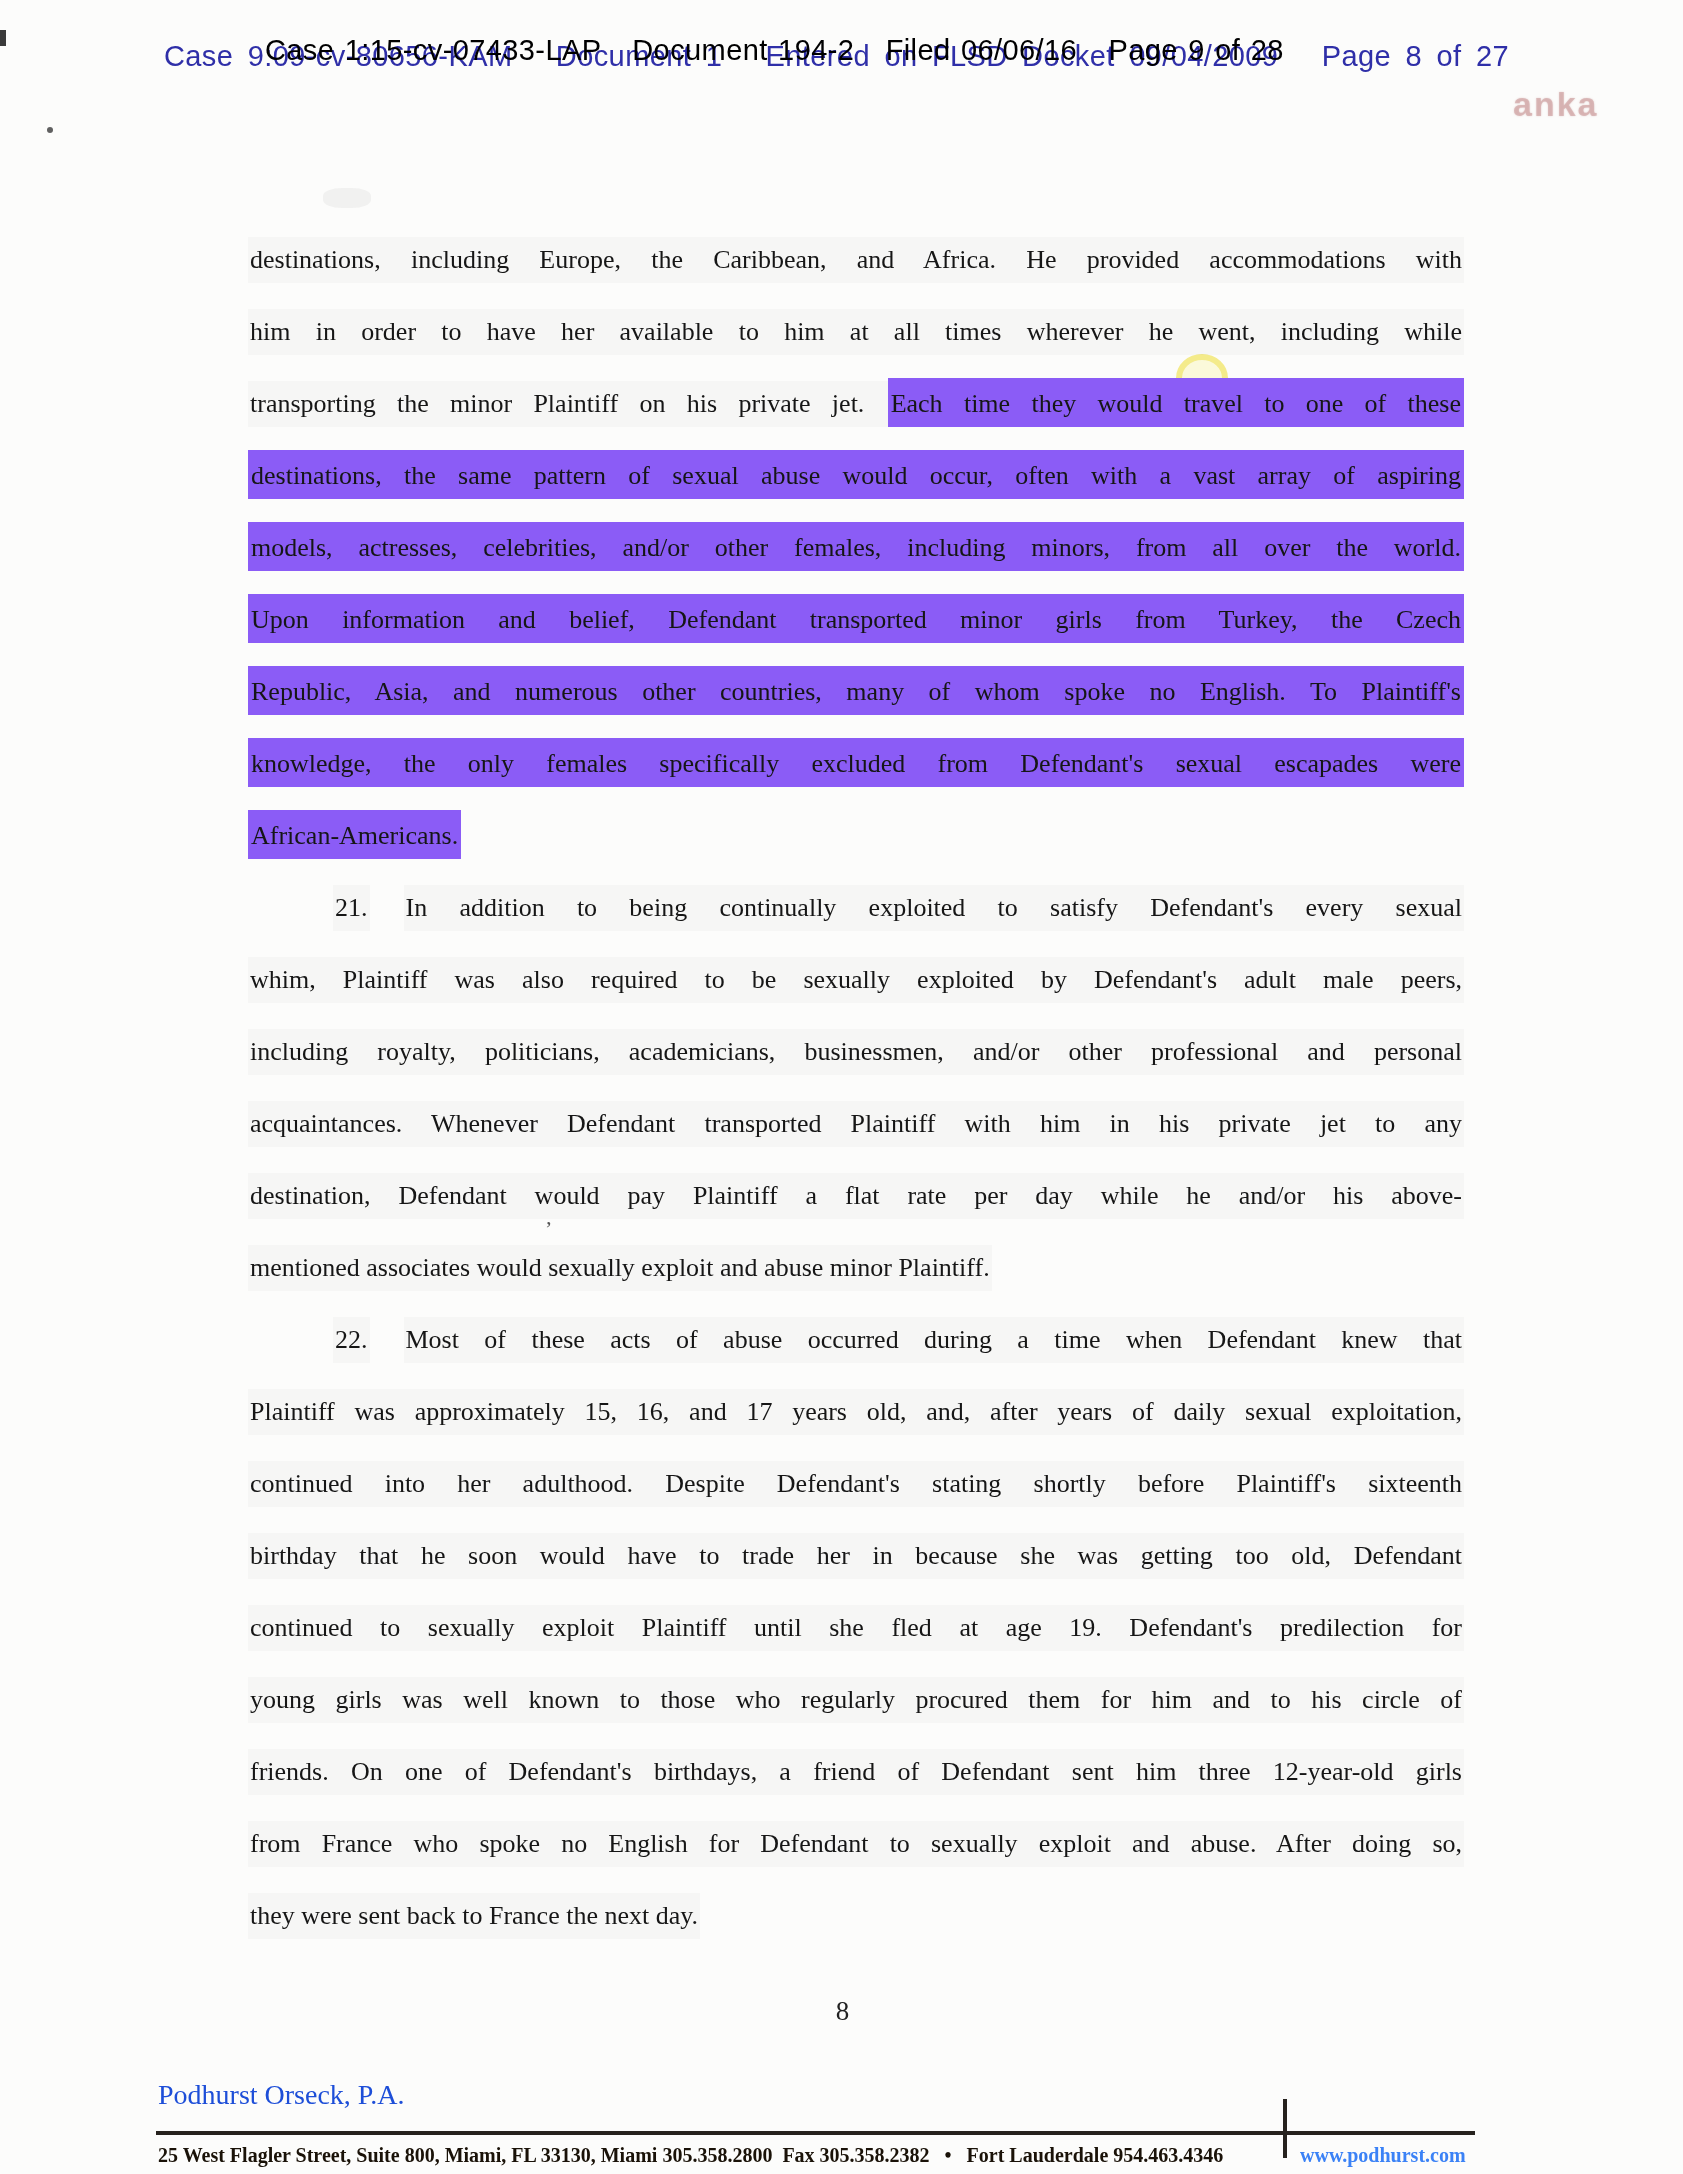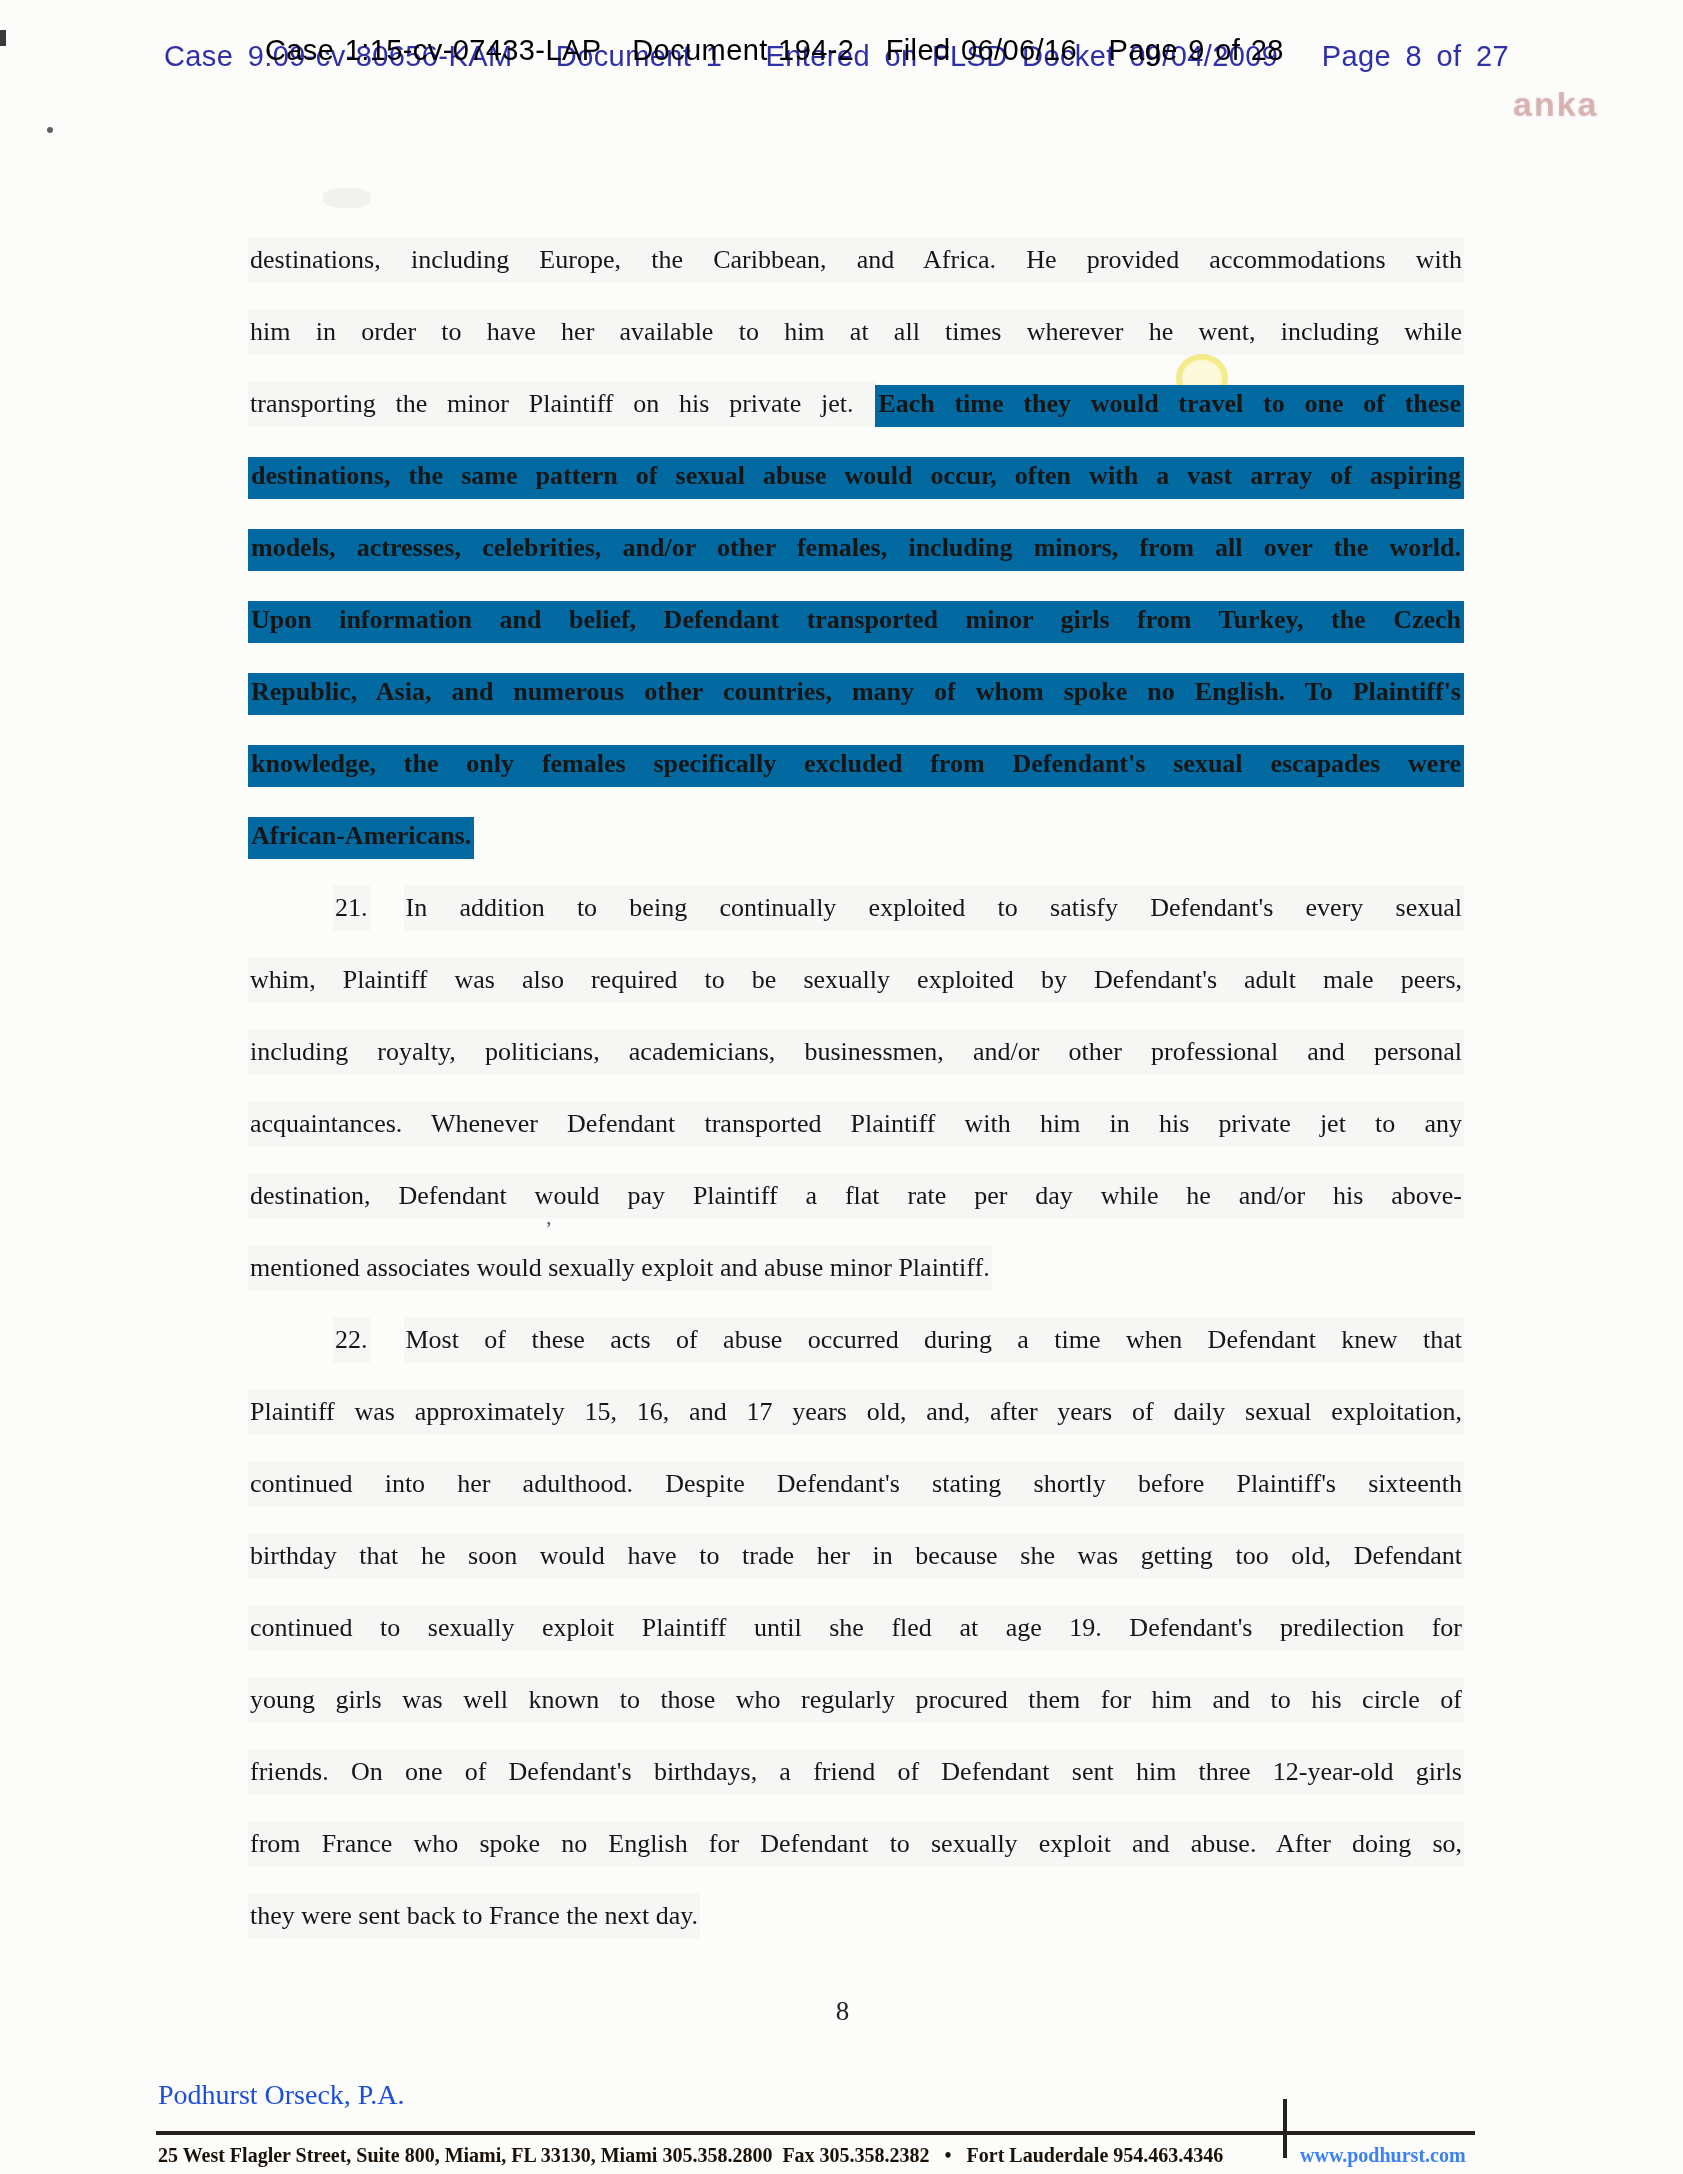--- a/index.html
+++ b/index.html
@@ -18,21 +18,21 @@
              text-shadow:0 0 2px rgba(201,150,150,.4);}
 
   
   .bodytext{position:absolute;left:248px;top:224px;width:1216px;
             font-size:26px;color:#161616;}
   .line{height:72px;line-height:72px;}
   .just{text-align:justify;text-align-last:justify;}
   .indent{text-indent:85px;}
   .tab{display:inline-block;width:34px;}
   .txt{background:rgba(70,70,70,.03);padding:8px 2px 9px;margin-top:8px;}
-  .hl{background:#0369a1;padding:4px 3px 9px;font-weight:bold;}
+  .hl{background:#8b5cf6;padding:11px 3px 9px;}
 
   .pagenum{position:absolute;left:793px;top:1996px;width:99px;
            text-align:center;font-size:27px;color:#222;}
 
   
   .firm{position:absolute;left:158px;top:2079px;font-size:28px;color:#1d4ed8;}
   .rule{position:absolute;left:156px;top:2131px;width:1319px;height:4px;
         background:#26221e;}
   .tick{position:absolute;left:1283px;top:2099px;width:4px;height:59px;
         background:#26221e;}

